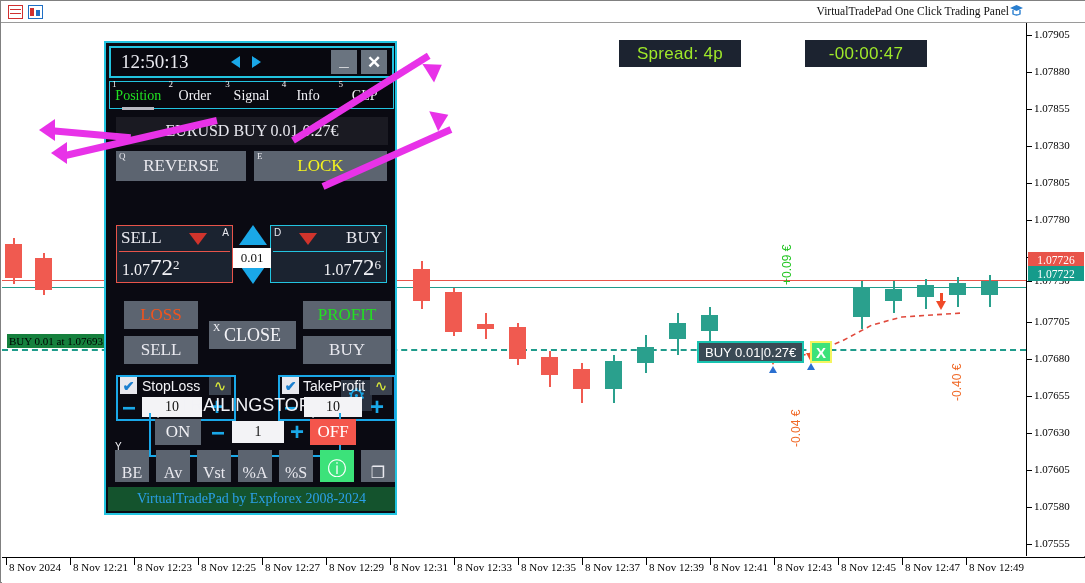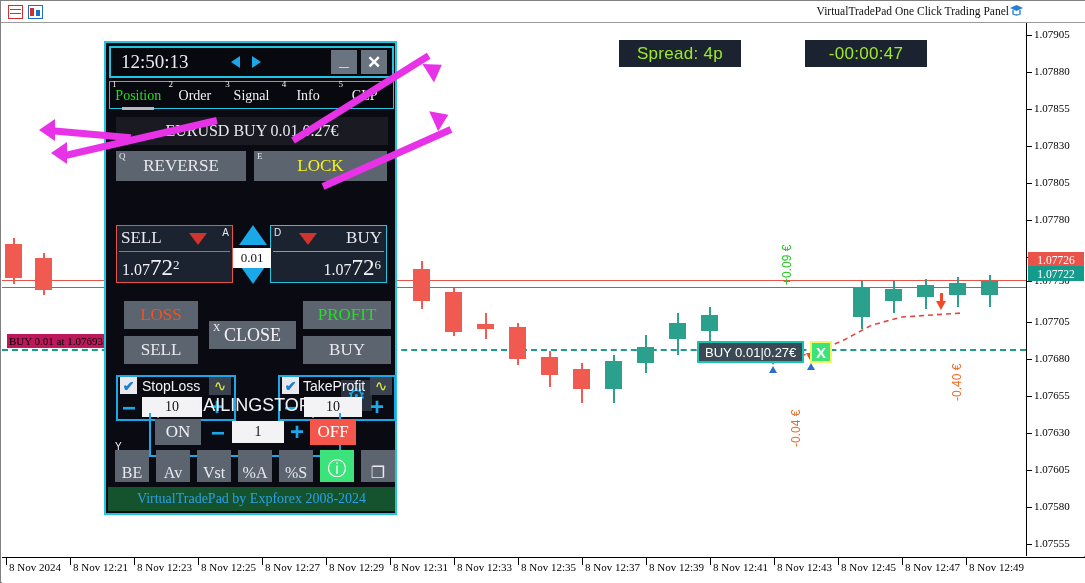--- a/index.html
+++ b/index.html
@@ -88,21 +88,21 @@
   
   .hline { position: absolute; left: 0; width: 1024px; height: 1px; }
   .hline.red { background: #e8544a; }
   .hline.teal { background: #1f9b8b; }
   .hline.dashed-teal {
     height: 0; border-top: 2px dashed #1f9b8b;
   }
   
   #entry-label {
     position: absolute; left: 5px; top: 311px;
-    font-size: 11px; color: #000; background: #be185d;
+    font-size: 11px; color: #000; background: #15803d;
     font-family: "Liberation Serif", serif; padding: 1px 2px; white-space: nowrap;
   }
   #deal-box {
     position: absolute; left: 695px; top: 318px; height: 22px;
     background: #3a4a55; border: 2px solid #19c3b0;
     display: flex; align-items: center; padding: 0 6px;
     color: #ffffff; font-size: 13px; white-space: nowrap;
   }
   #deal-close {
     position: absolute; left: 808px; top: 318px; width: 22px; height: 22px;

